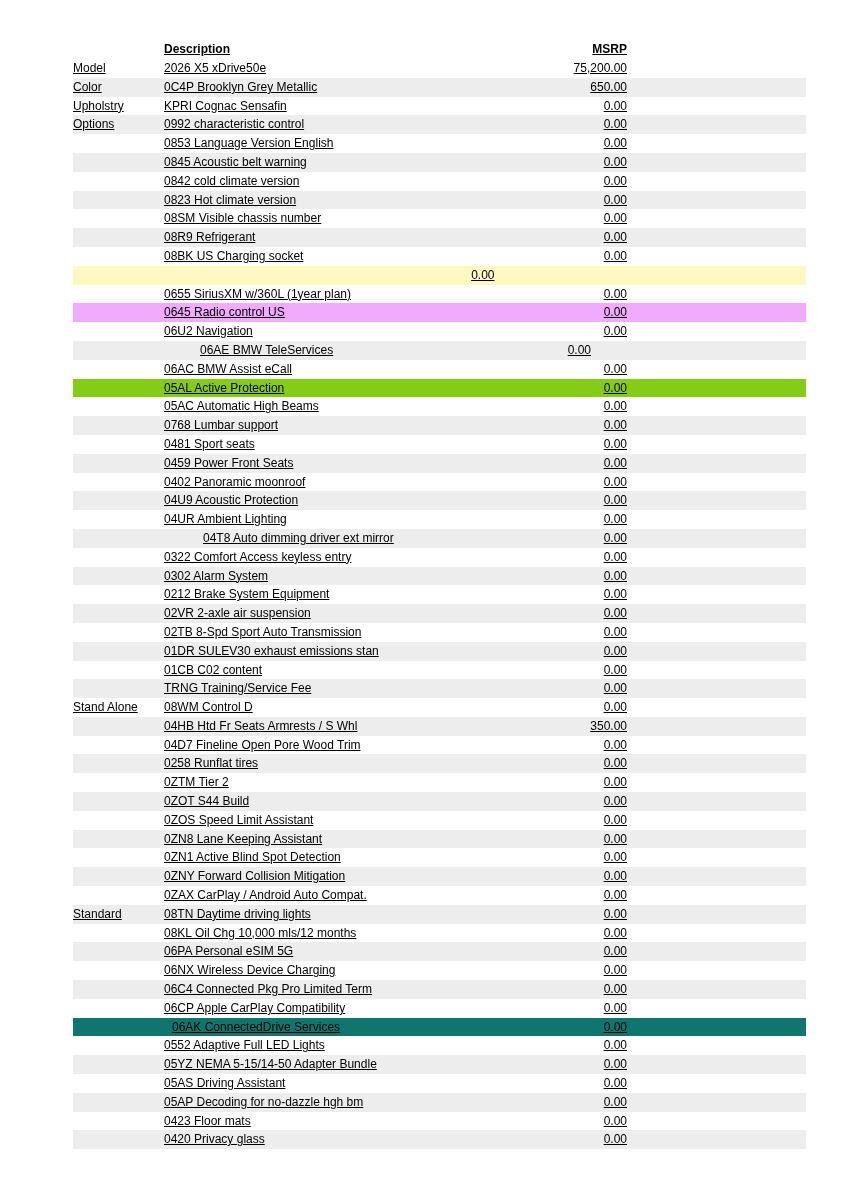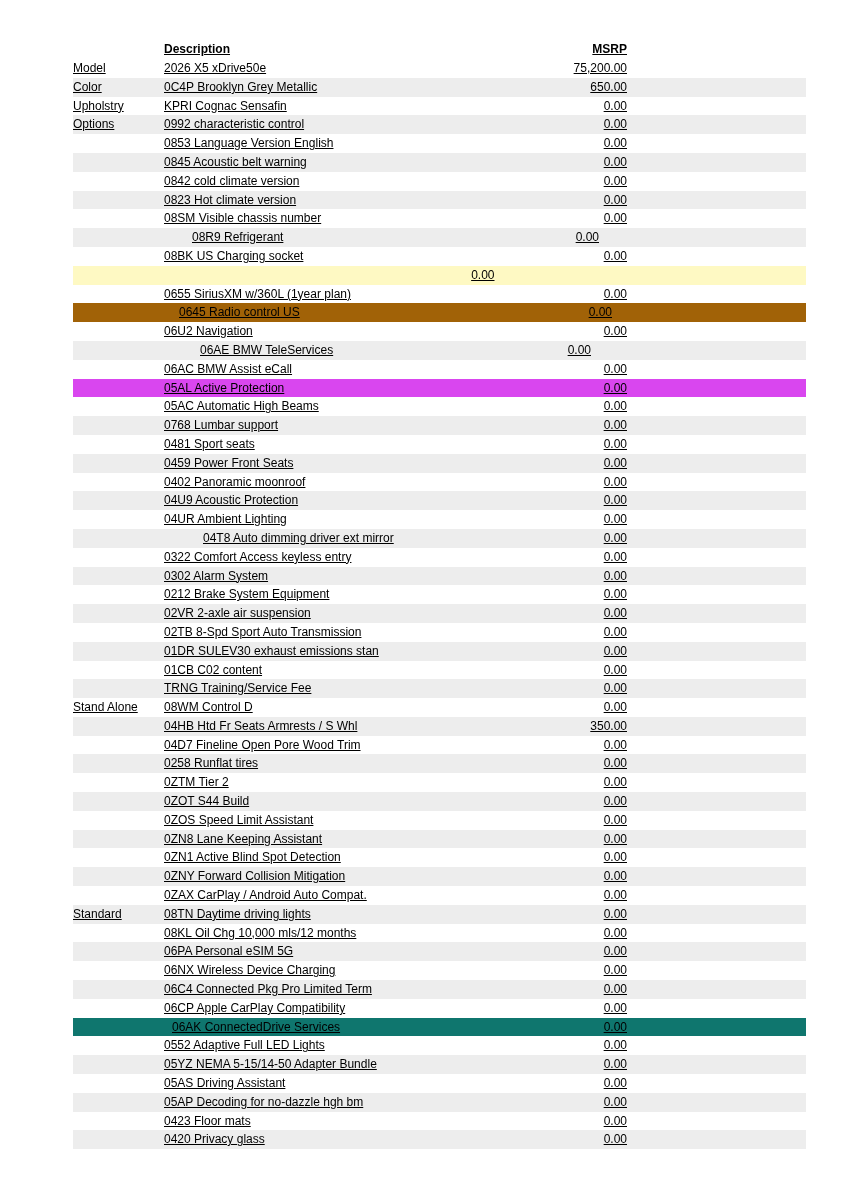--- a/index.html
+++ b/index.html
@@ -101,21 +101,21 @@
           <div class="cell desc">0823 Hot climate version</div>
           <div class="cell msrp">0.00</div>
           <div class="cell spacer"></div>
         </div>
         <div class="row">
           <div class="cell cat"></div>
           <div class="cell desc">08SM Visible chassis number</div>
           <div class="cell msrp">0.00</div>
           <div class="cell spacer"></div>
         </div>
-        <div class="row" style="background: rgb(237, 237, 237); gap: 28px;">
+        <div class="row" style="background: rgb(237, 237, 237);">
           <div class="cell cat"></div>
           <div class="cell desc">08R9 Refrigerant</div>
           <div class="cell msrp">0.00</div>
           <div class="cell spacer"></div>
         </div>
         <div class="row">
           <div class="cell cat"></div>
           <div class="cell desc">08BK US Charging socket</div>
           <div class="cell msrp">0.00</div>
           <div class="cell spacer"></div>
@@ -125,21 +125,21 @@
           <div class="cell desc">0676 Hi-fi sound system</div>
           <div class="cell msrp">0.00</div>
           <div class="cell spacer"></div>
         </div>
         <div class="row">
           <div class="cell cat"></div>
           <div class="cell desc">0655 SiriusXM w/360L (1year plan)</div>
           <div class="cell msrp">0.00</div>
           <div class="cell spacer"></div>
         </div>
-        <div class="row" style="background: #a16207; gap: 15px;">
+        <div class="row" style="background: #f0abfc;">
           <div class="cell cat"></div>
           <div class="cell desc">0645 Radio control US</div>
           <div class="cell msrp">0.00</div>
           <div class="cell spacer"></div>
         </div>
         <div class="row">
           <div class="cell cat"></div>
           <div class="cell desc">06U2 Navigation</div>
           <div class="cell msrp">0.00</div>
           <div class="cell spacer"></div>
@@ -149,21 +149,21 @@
           <div class="cell desc">06AE BMW TeleServices</div>
           <div class="cell msrp">0.00</div>
           <div class="cell spacer"></div>
         </div>
         <div class="row">
           <div class="cell cat"></div>
           <div class="cell desc">06AC BMW Assist eCall</div>
           <div class="cell msrp">0.00</div>
           <div class="cell spacer"></div>
         </div>
-        <div class="row" style="background: #d946ef;">
+        <div class="row" style="background: #84cc16;">
           <div class="cell cat"></div>
           <div class="cell desc">05AL Active Protection</div>
           <div class="cell msrp">0.00</div>
           <div class="cell spacer"></div>
         </div>
         <div class="row">
           <div class="cell cat"></div>
           <div class="cell desc">05AC Automatic High Beams</div>
           <div class="cell msrp">0.00</div>
           <div class="cell spacer"></div>

